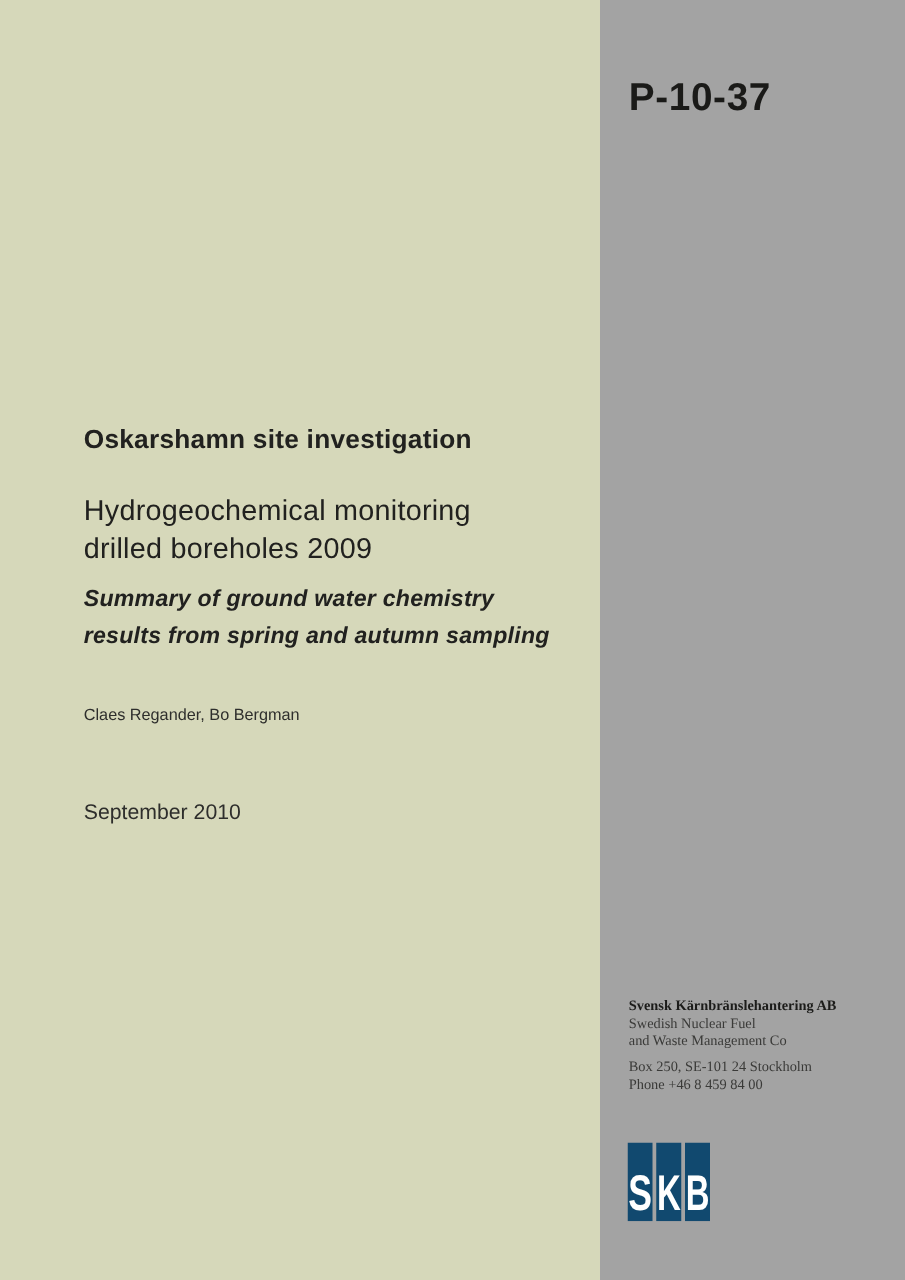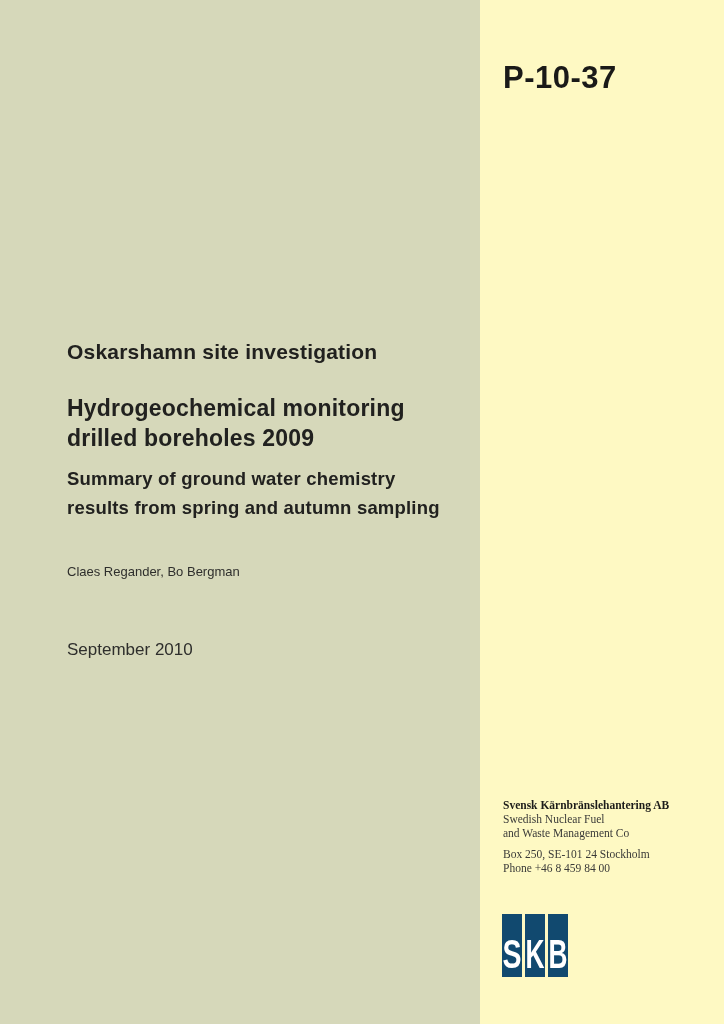--- a/index.html
+++ b/index.html
@@ -4,21 +4,21 @@
 <style>
   html, body {
     margin: 0;
     padding: 0;
     background: #ffffff;
   }
   .page {
     position: relative;
     width: 724px;
     height: 1024px;
-    background: #fef9c3;
+    background: #a3a3a3;
     overflow: hidden;
     font-family: "Liberation Sans", sans-serif;
     color: #1f1f1d;
   }
   .left-panel {
     position: absolute;
     left: 0;
     top: 0;
     width: 480px;
     height: 1024px;
@@ -42,33 +42,34 @@
   }
   .series-title {
     font-size: 21px;
     font-weight: bold;
     color: #21211f;
     margin: 0 0 30px 0;
     letter-spacing: 0.2px;
   }
   .main-title {
     font-size: 23px;
-    font-weight: bold;
+    font-weight: normal;
     line-height: 29.5px;
     color: #21211f;
     margin: 0 0 11px 0;
     letter-spacing: 0.2px;
   }
   .subtitle {
     font-size: 18.5px;
     font-weight: bold;
     line-height: 29px;
     color: #21211f;
     margin: 0;
     letter-spacing: 0.2px;
+    font-style: italic;
   }
   .authors-block {
     position: absolute;
     left: 67px;
     top: 561px;
     font-size: 13px;
     line-height: 22.5px;
     color: #2e2e2c;
   }
   .date-line {

